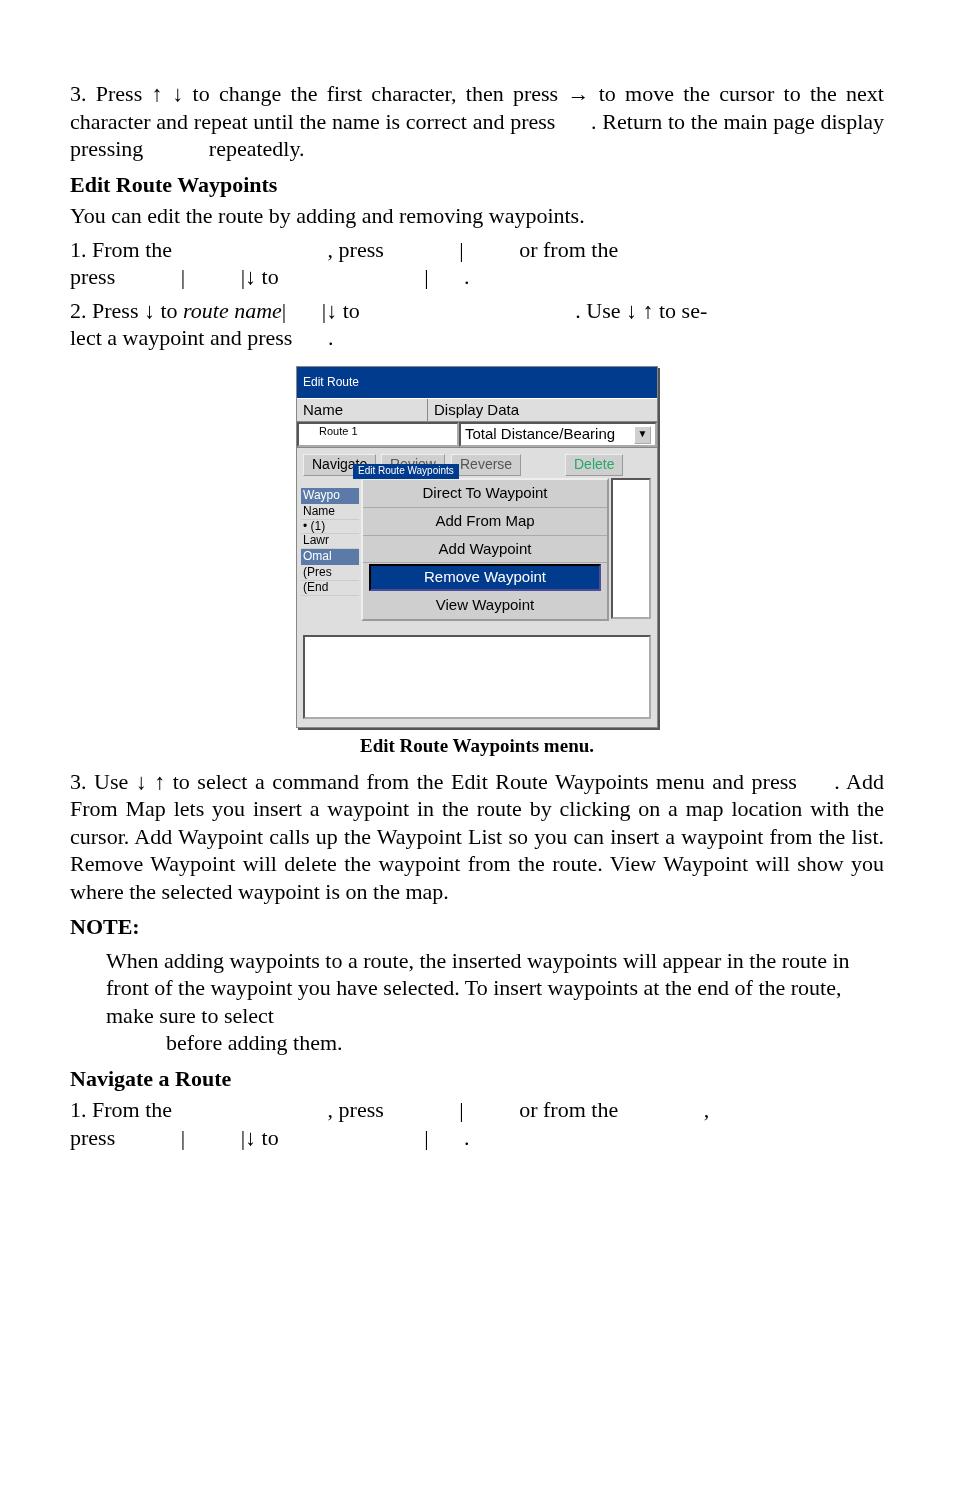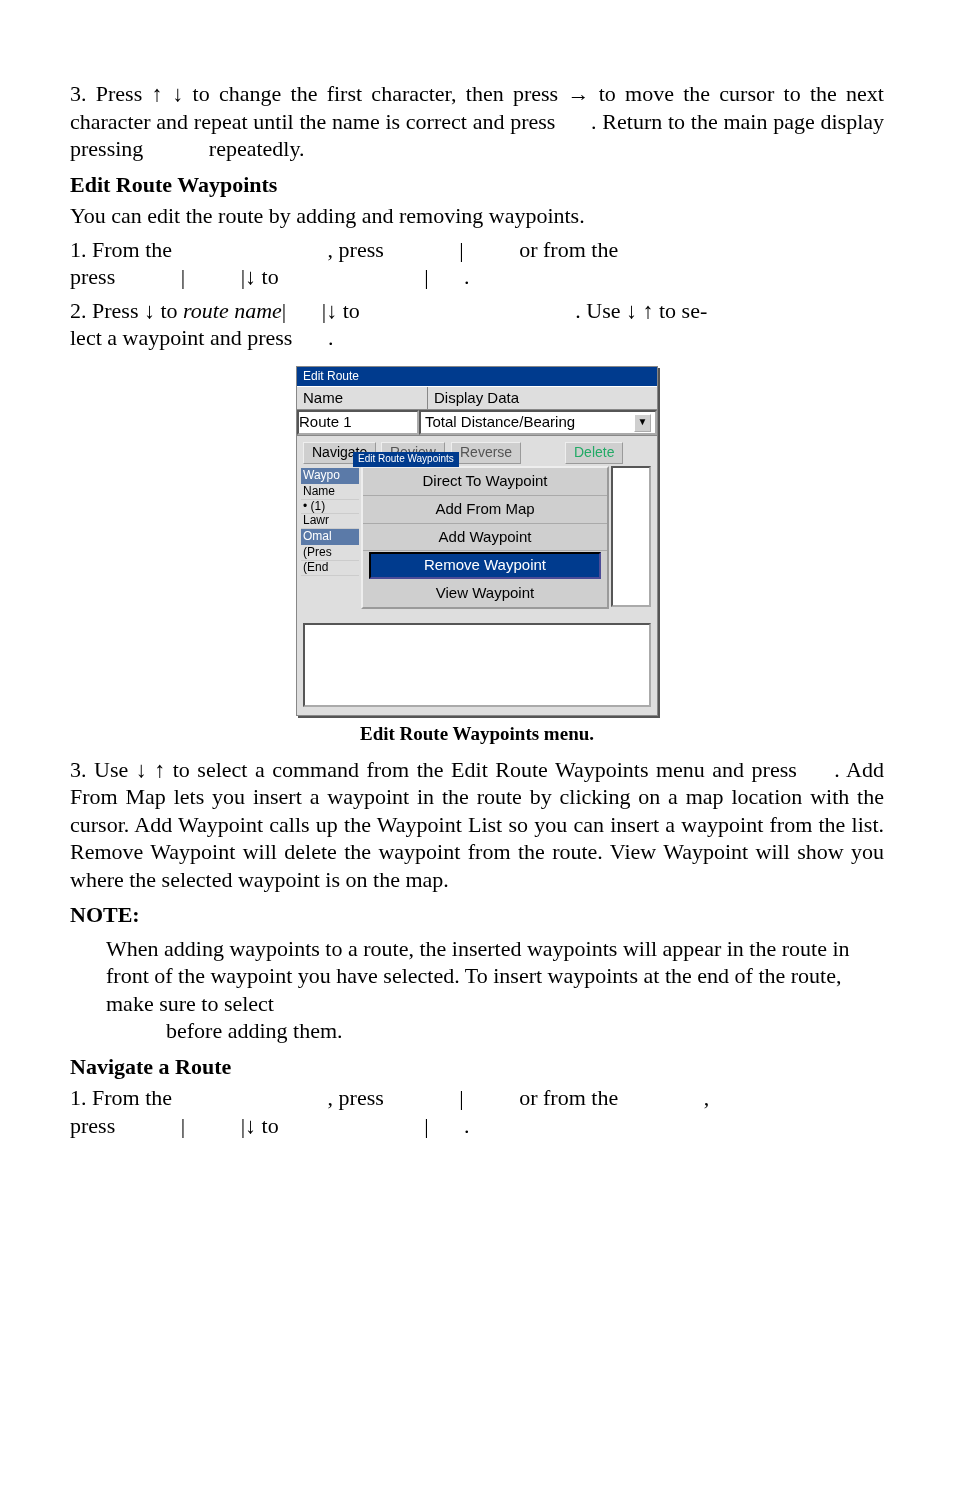--- a/index.html
+++ b/index.html
@@ -30,21 +30,21 @@
     border: 1px solid #888;
     box-shadow: 2px 2px 0 #555;
     text-align: left;
     font-family: "Segoe UI", Arial, sans-serif;
     font-size: 15px;
   }
   .titlebar {
     background: #003b8e;
     color: #fff;
     font-size: 12px;
-    padding: 2px 6px;
+    padding: 8px 6px;
     font-family: Tahoma, Arial, sans-serif;
   }
   .hdr-row {
     display: flex;
     border-top: 1px solid #fff;
   }
   .hdr-cell-l {
     flex: 0 0 118px;
     padding: 2px 6px;
     background: #dedede;
@@ -60,23 +60,23 @@
   }
   .input-row {
     display: flex;
     border-top: 1px solid #888;
     border-bottom: 1px solid #888;
   }
   .input-l {
     flex: 0 0 118px;
     background: #fff;
     border: 2px inset #aaa;
-    padding: 1px 0;
+    padding: 1px 20px;
     margin: 0;
-    font-size: 15px;
+    font-size: 11px;
   }
   .input-r {
     flex: 1;
     background: #fff;
     border: 2px inset #aaa;
     padding: 1px 4px;
     font-size: 15px;
     display: flex;
     justify-content: space-between;
     align-items: center;
@@ -122,21 +122,21 @@
   }
   .body-split {
     position: relative;
     display: flex;
     padding: 0 4px 10px 4px;
   }
   .left-col {
     width: 58px;
     font-size: 12px;
     line-height: 1.15;
-    padding-top: 4px;
+    padding-top: 12px;
     font-family: Tahoma, Arial, sans-serif;
   }
   .left-head {
     background: #5b7aa8;
     color: #fff;
     padding: 1px 2px;
     margin-bottom: 1px;
     font-size: 12px;
   }
   .left-item {

